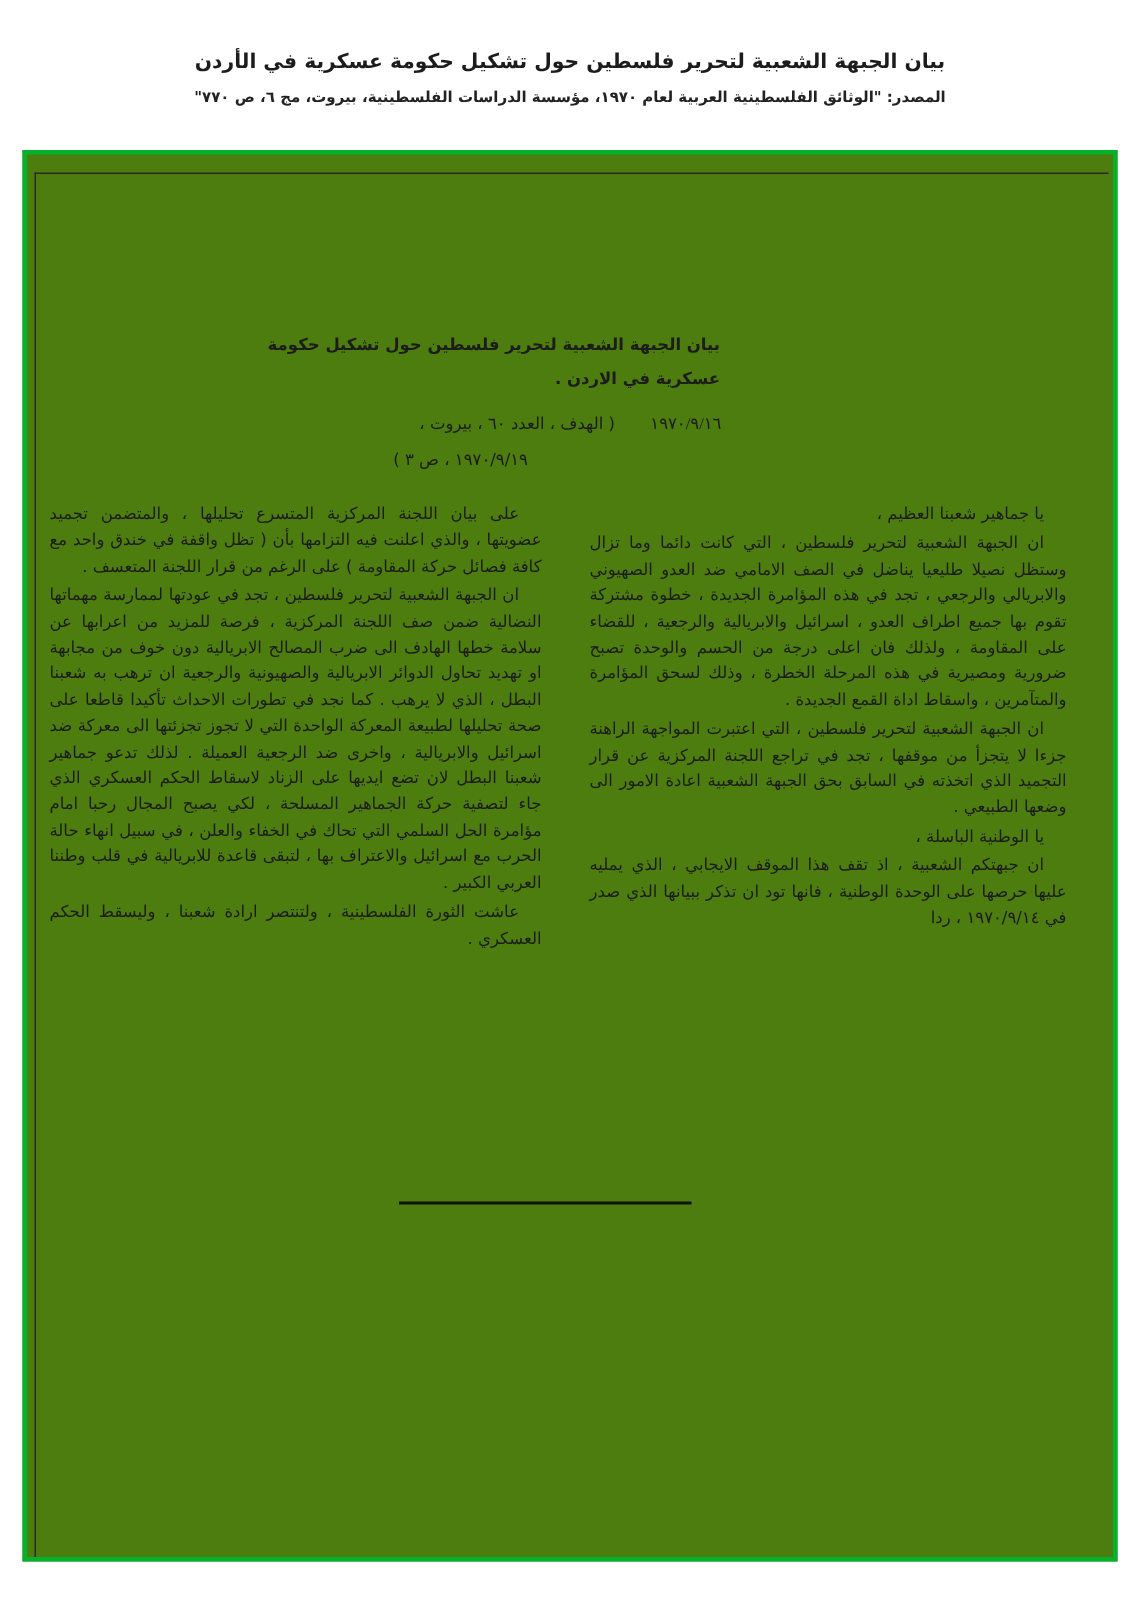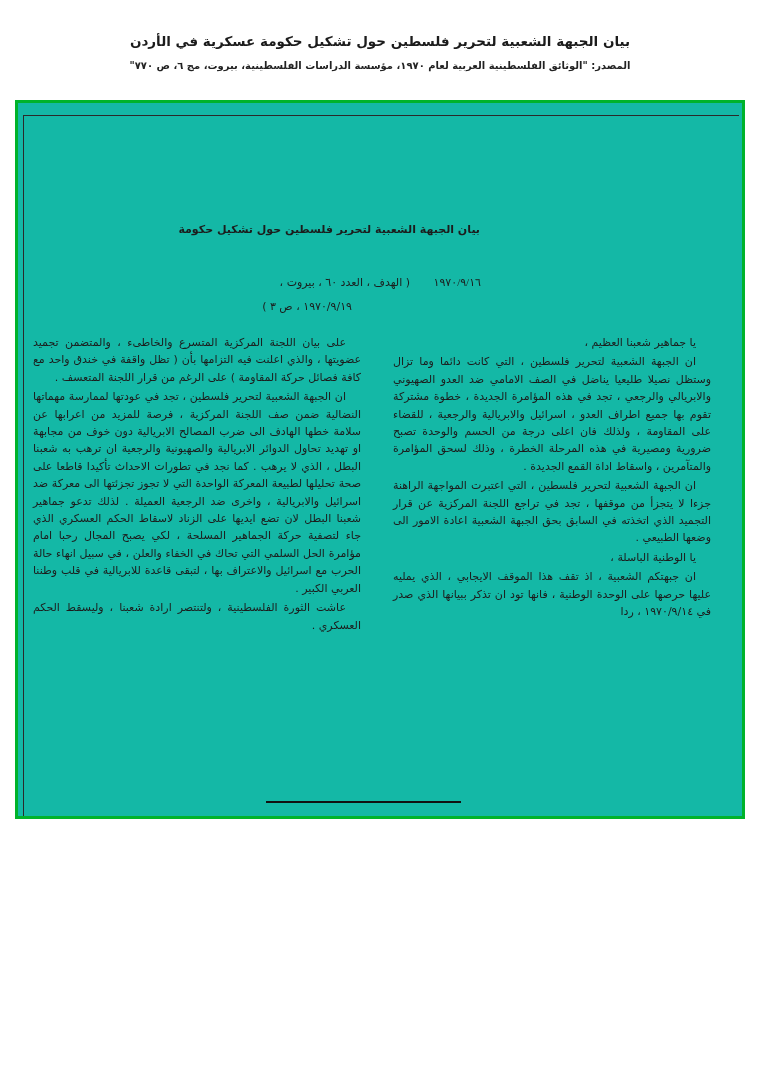--- a/index.html
+++ b/index.html
@@ -20,23 +20,23 @@
   }
   .header-source {
     margin-top: 9px;
     font-size: 10px;
     font-weight: bold;
     color: #222;
   }
   .doc-frame {
     position: absolute;
     left: 14px; top: 99px;
-    width: 730px; height: 719px;
+    width: 730px; height: 941px;
     border: 3px solid #00b32b;
-    background: #14b8a6;
+    background: #4d7c0f;
   }
   .scan-edge {
     position: absolute;
     left: 5px; top: 12px; right: 3px; bottom: 0;
     border-top: 1px solid #2a2a2a;
     border-left: 1px solid #2a2a2a;
   }
   .doc-title {
     position: absolute;
     right: 260px; top: 114px;
@@ -94,34 +94,35 @@
 <div class="page-header">
   <div class="header-title">بيان الجبهة الشعبية لتحرير فلسطين حول تشكيل حكومة عسكرية في الأردن</div>
   <div class="header-source">المصدر: "الوثائق الفلسطينية العربية لعام ١٩٧٠، مؤسسة الدراسات الفلسطينية، بيروت، مج ٦، ص ٧٧٠"</div>
 </div>
 
 <div class="doc-frame">
   <div class="scan-edge"></div>
 
   <div class="doc-title">
     <div>بيان الجبهة الشعبية لتحرير فلسطين حول تشكيل حكومة</div>
+    <div>عسكرية في الاردن .</div>
   </div>
 
   <div class="doc-date">١٩٧٠/٩/١٦</div>
   <div class="doc-ref1">( الهدف ، العدد ٦٠ ، بيروت ،</div>
   <div class="doc-ref2">١٩٧٠/٩/١٩ ، ص ٣ )</div>
 
   <div class="col col-right">
     <p>يا جماهير شعبنا العظيم ،</p>
     <p>ان الجبهة الشعبية لتحرير فلسطين ، التي كانت دائما وما تزال وستظل نصيلا طليعيا يناضل في الصف الامامي ضد العدو الصهيوني والابريالي والرجعي ، تجد في هذه المؤامرة الجديدة ، خطوة مشتركة تقوم بها جميع اطراف العدو ، اسرائيل والابريالية والرجعية ، للقضاء على المقاومة ، ولذلك فان اعلى درجة من الحسم والوحدة تصبح ضرورية ومصيرية في هذه المرحلة الخطرة ، وذلك لسحق المؤامرة والمتآمرين ، واسقاط اداة القمع الجديدة .</p>
     <p>ان الجبهة الشعبية لتحرير فلسطين ، التي اعتبرت المواجهة الراهنة جزءا لا يتجزأ من موقفها ، تجد في تراجع اللجنة المركزية عن قرار التجميد الذي اتخذته في السابق بحق الجبهة الشعبية اعادة الامور الى وضعها الطبيعي .</p>
     <p>يا الوطنية الباسلة ،</p>
     <p>ان جبهتكم الشعبية ، اذ تقف هذا الموقف الايجابي ، الذي يمليه عليها حرصها على الوحدة الوطنية ، فانها تود ان تذكر ببيانها الذي صدر في ١٩٧٠/٩/١٤ ، ردا</p>
   </div>
 
   <div class="col col-left">
-    <p>على بيان اللجنة المركزية المتسرع والخاطىء ، والمتضمن تجميد عضويتها ، والذي اعلنت فيه التزامها بأن ( تظل واقفة في خندق واحد مع كافة فصائل حركة المقاومة ) على الرغم من قرار اللجنة المتعسف .</p>
+    <p>على بيان اللجنة المركزية المتسرع تحليلها ، والمتضمن تجميد عضويتها ، والذي اعلنت فيه التزامها بأن ( تظل واقفة في خندق واحد مع كافة فصائل حركة المقاومة ) على الرغم من قرار اللجنة المتعسف .</p>
     <p>ان الجبهة الشعبية لتحرير فلسطين ، تجد في عودتها لممارسة مهماتها النضالية ضمن صف اللجنة المركزية ، فرصة للمزيد من اعرابها عن سلامة خطها الهادف الى ضرب المصالح الابريالية دون خوف من مجابهة او تهديد تحاول الدوائر الابريالية والصهيونية والرجعية ان ترهب به شعبنا البطل ، الذي لا يرهب . كما نجد في تطورات الاحداث تأكيدا قاطعا على صحة تحليلها لطبيعة المعركة الواحدة التي لا تجوز تجزئتها الى معركة ضد اسرائيل والابريالية ، واخرى ضد الرجعية العميلة . لذلك تدعو جماهير شعبنا البطل لان تضع ايديها على الزناد لاسقاط الحكم العسكري الذي جاء لتصفية حركة الجماهير المسلحة ، لكي يصبح المجال رحبا امام مؤامرة الحل السلمي التي تحاك في الخفاء والعلن ، في سبيل انهاء حالة الحرب مع اسرائيل والاعتراف بها ، لتبقى قاعدة للابريالية في قلب وطننا العربي الكبير .</p>
     <p>عاشت الثورة الفلسطينية ، ولتنتصر ارادة شعبنا ، وليسقط الحكم العسكري .</p>
   </div>
 
   <div class="footer-rule"></div>
 </div>
 
 </body></html>

